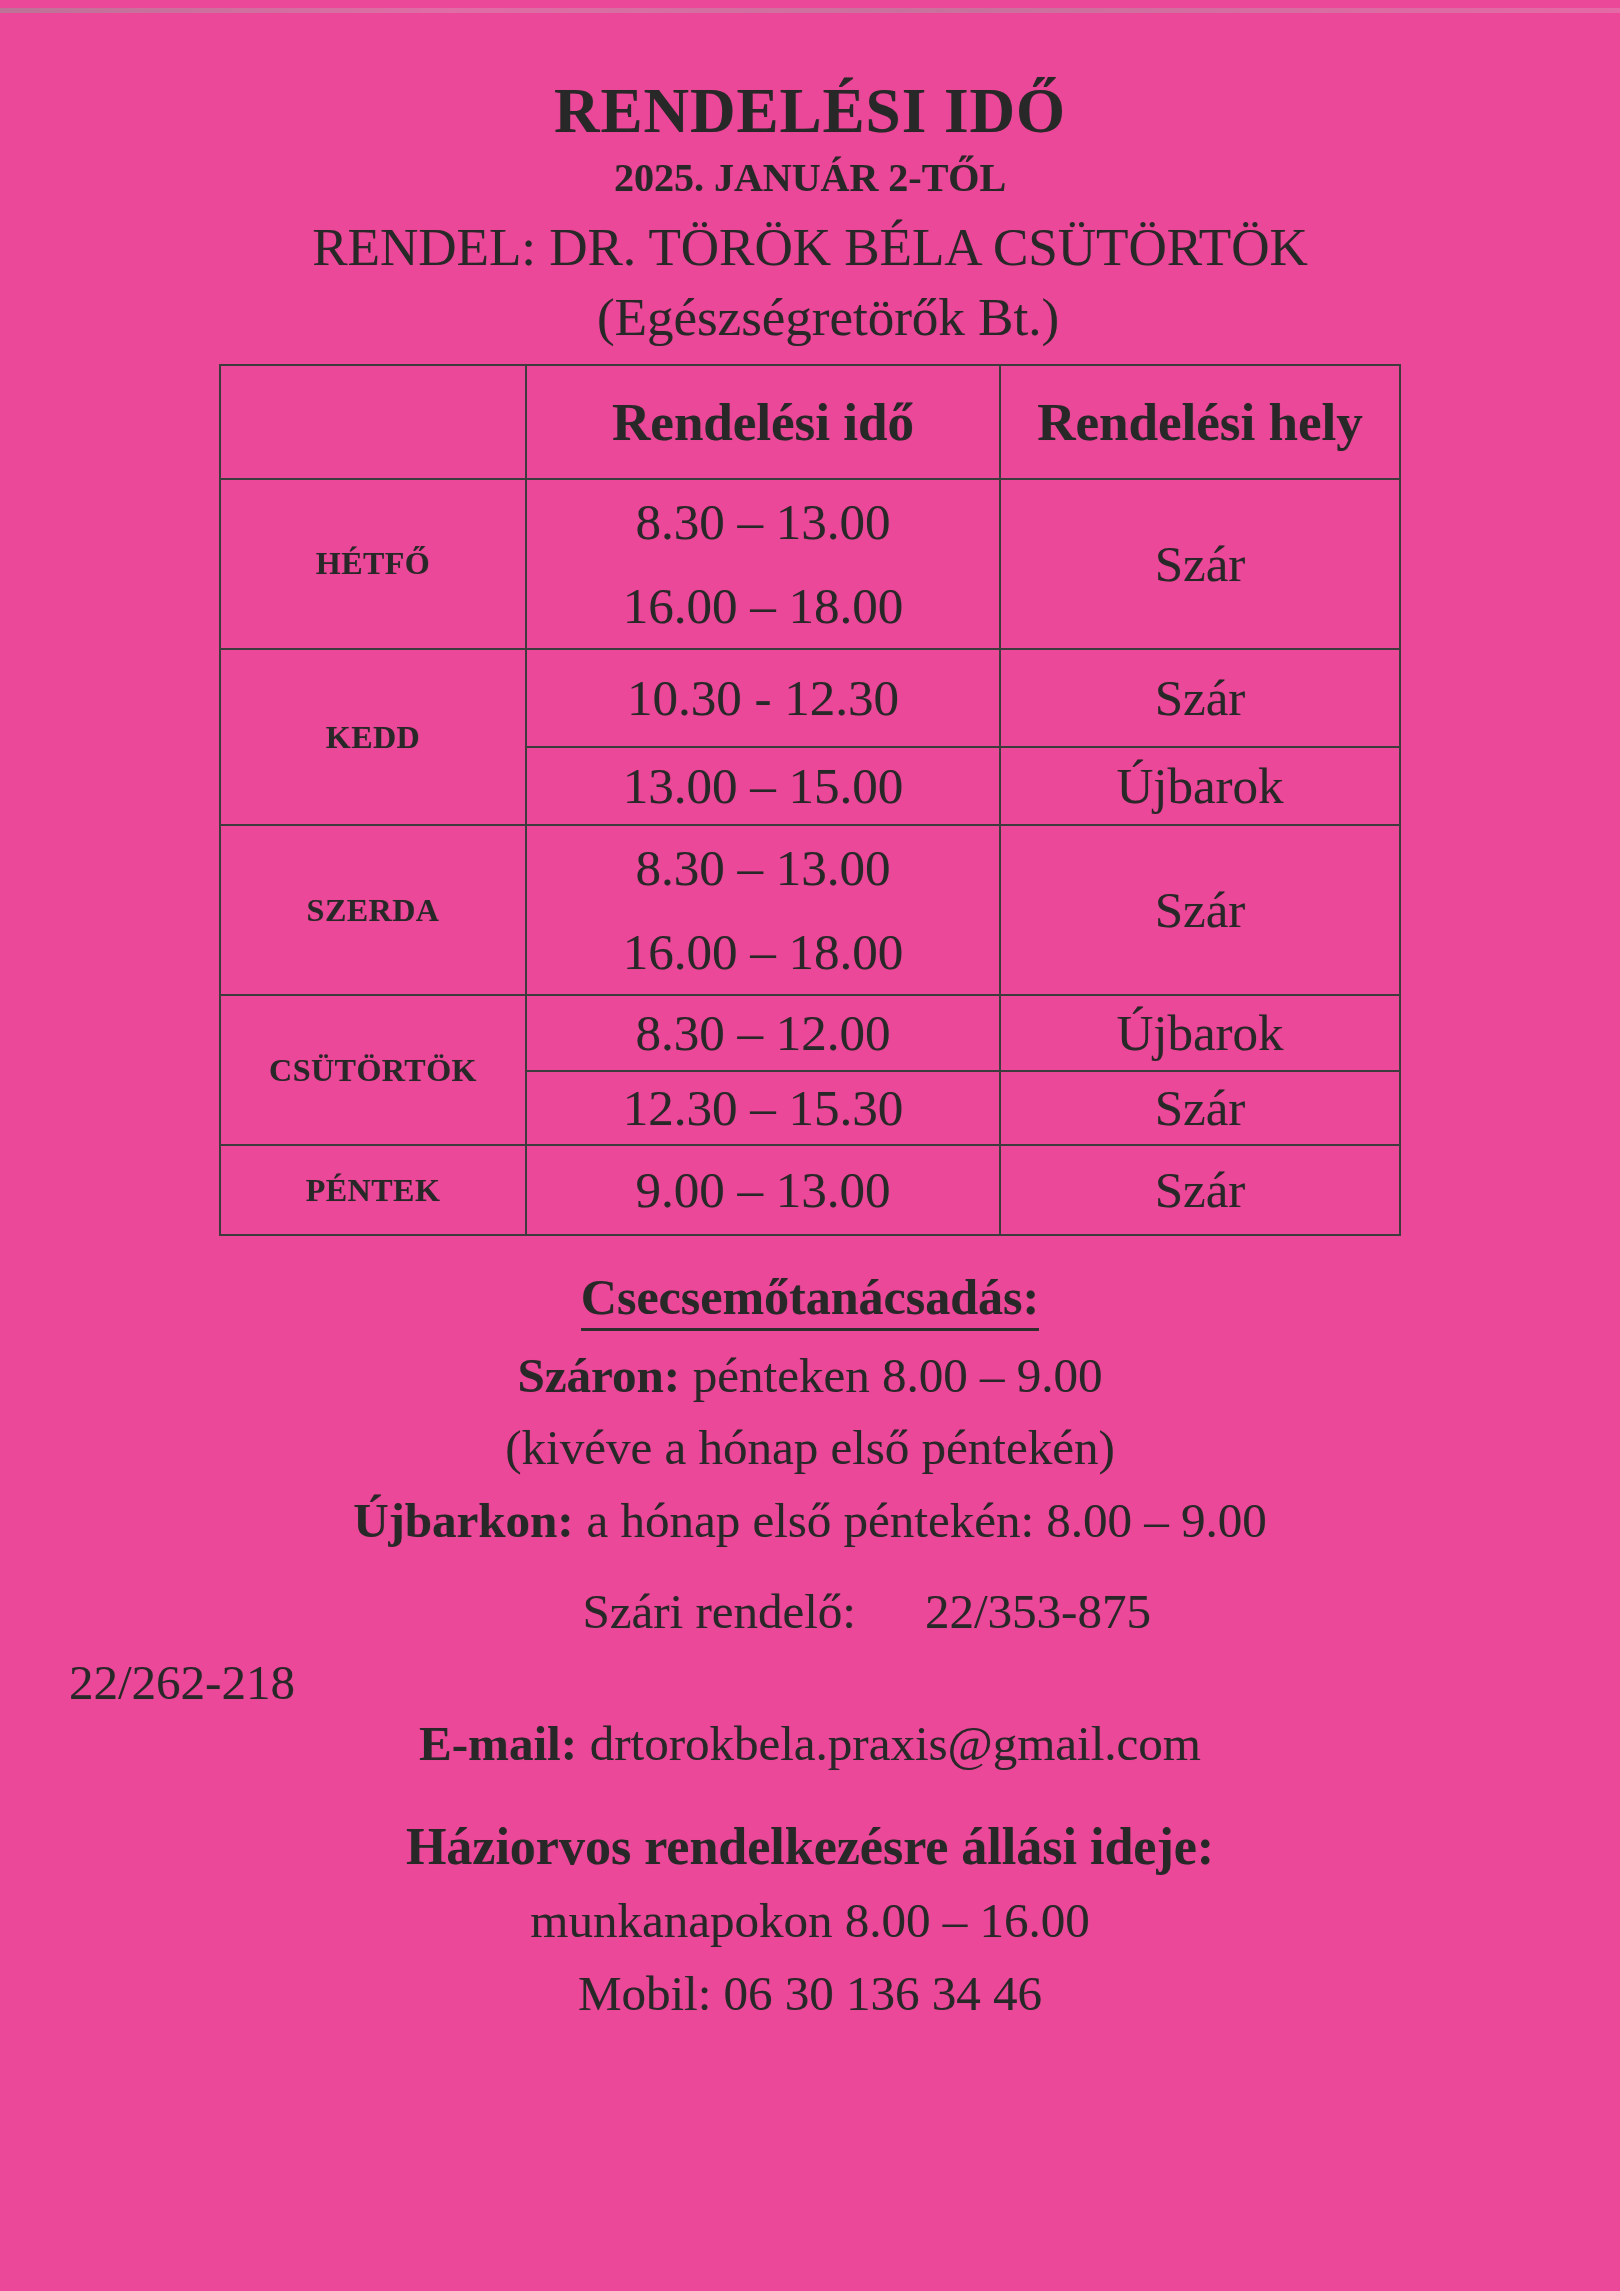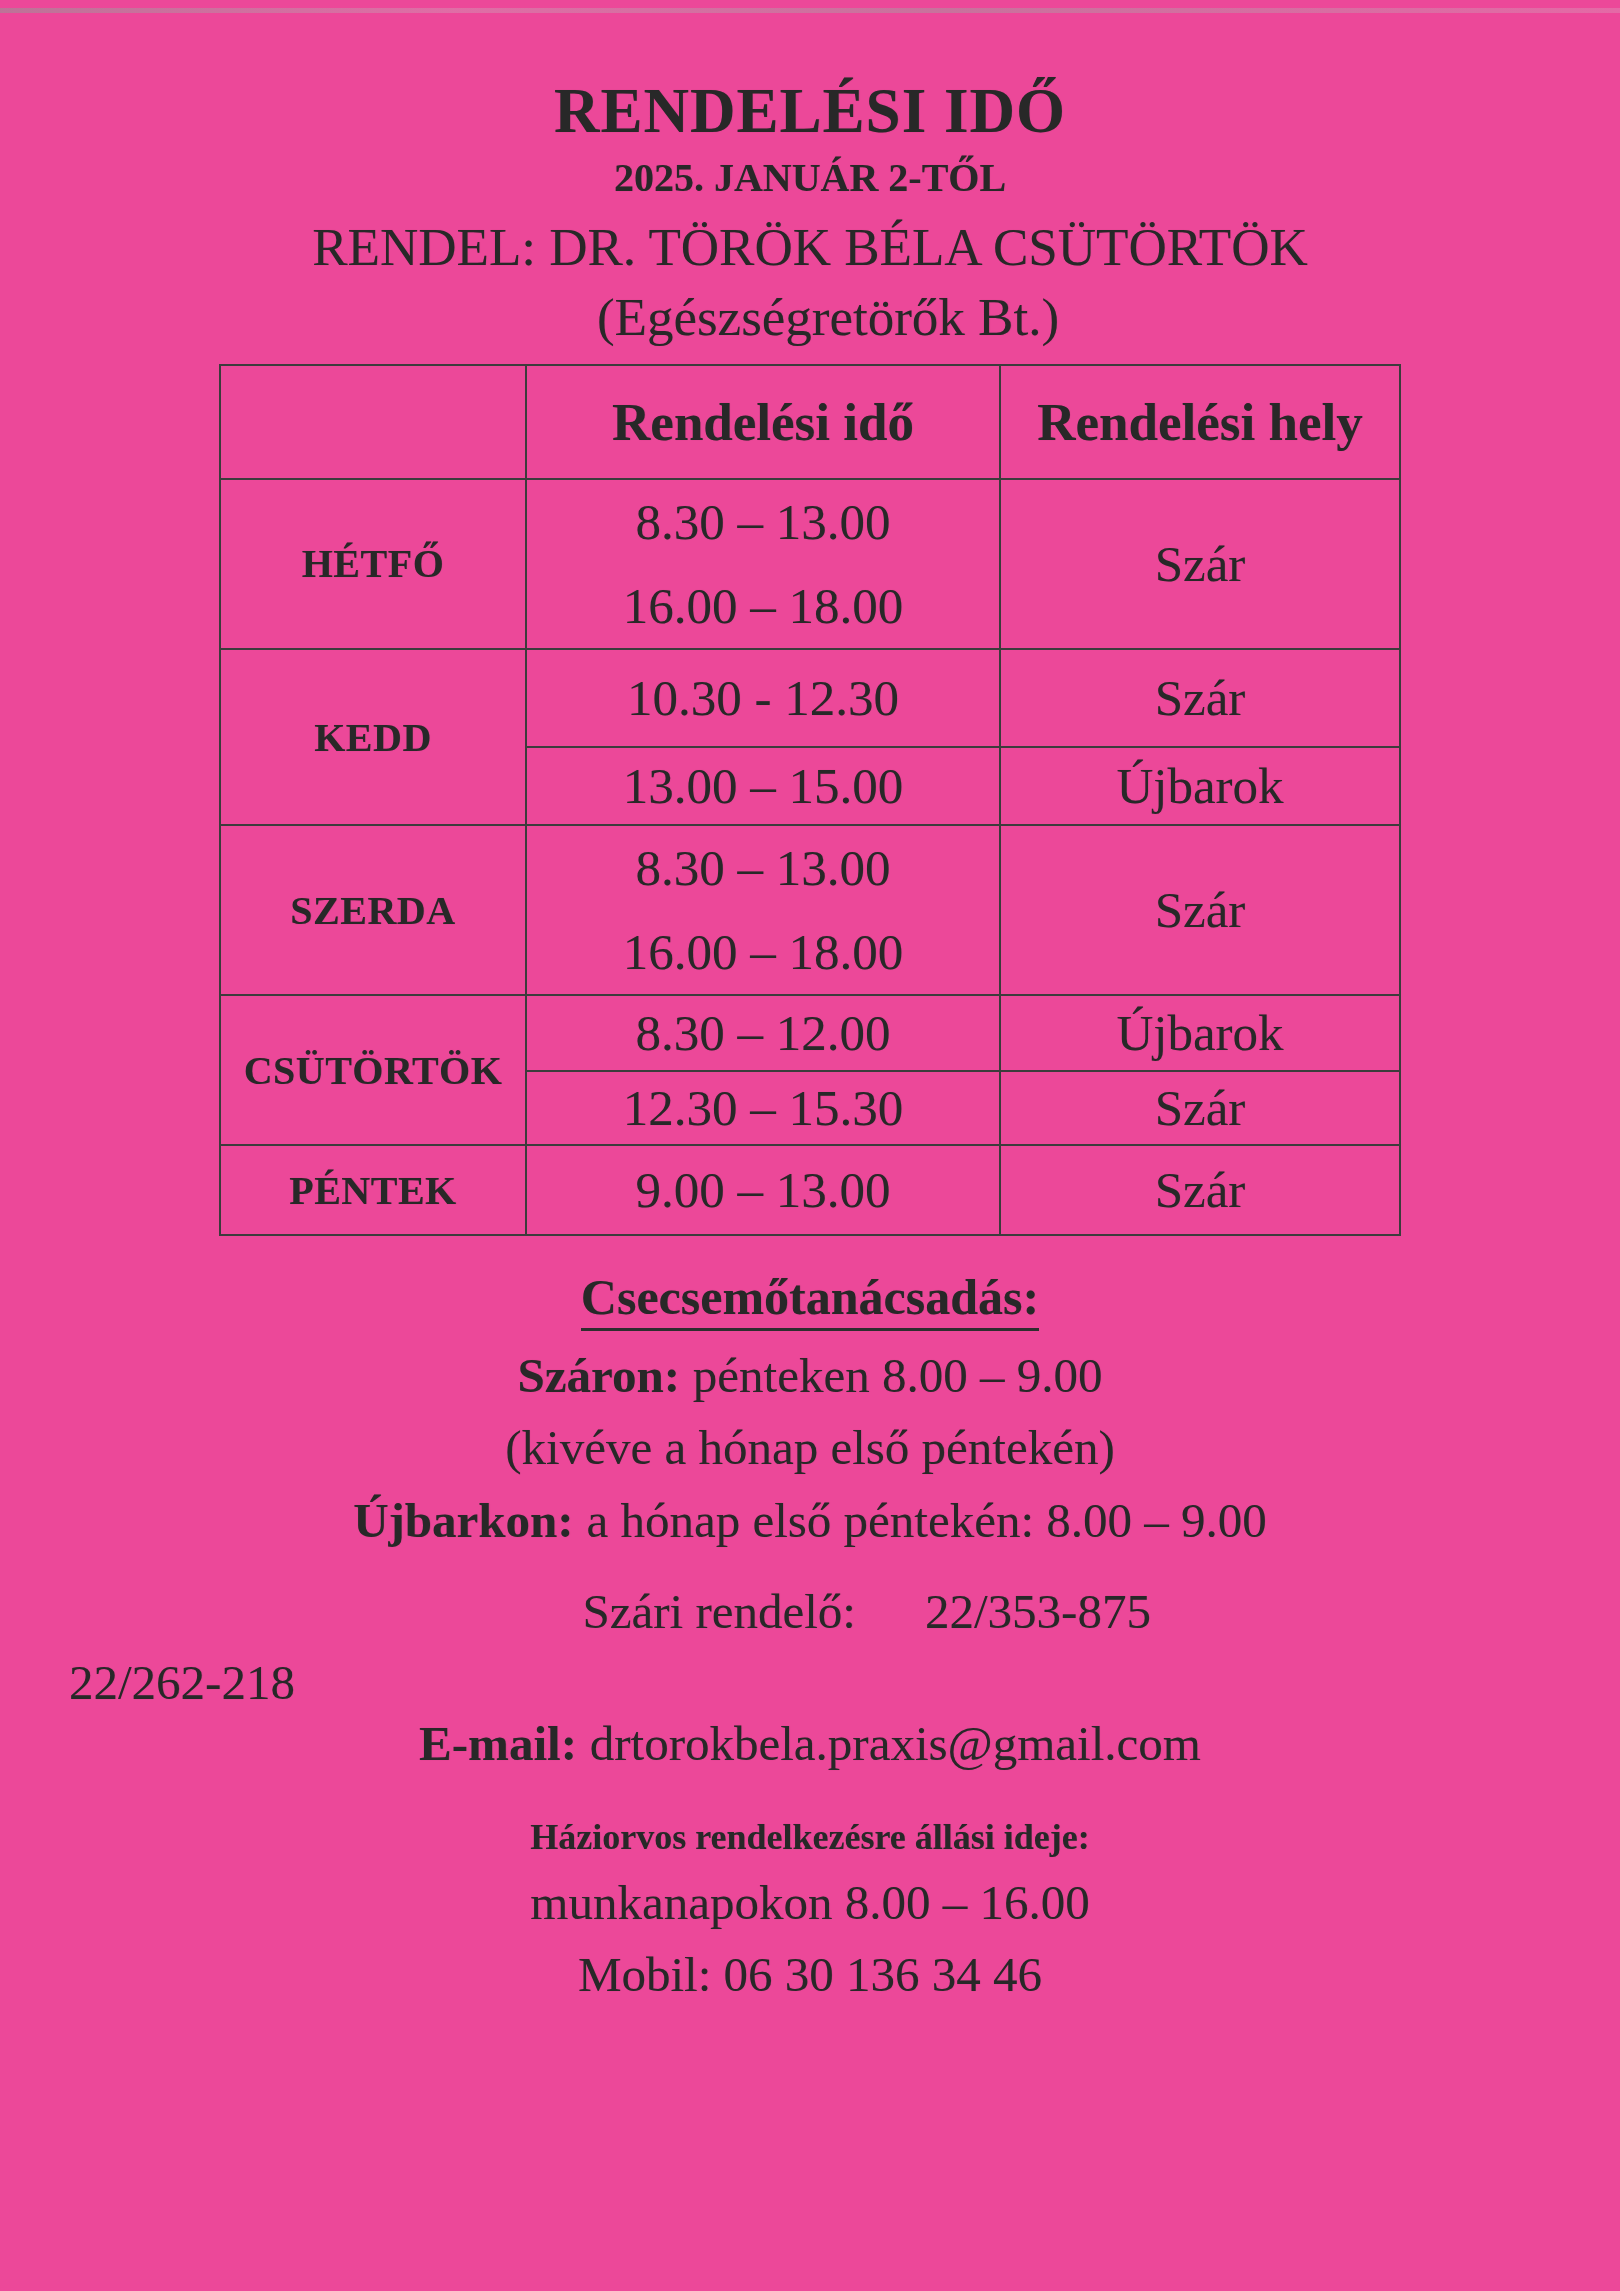--- a/index.html
+++ b/index.html
@@ -44,21 +44,21 @@
   table.schedule th,
   table.schedule td {
     border: 2.9px solid #3c3c3c;
     text-align: center;
     vertical-align: middle;
     padding: 0;
   }
   table.schedule th { font-size: 53px; font-weight: bold; }
   .head-row  { height: 114px; }
 
-  td.day   { font-size: 40px; font-weight: bold; letter-spacing: 0.5px; border-radius: 23px; }
+  td.day   { font-size: 32px; font-weight: bold; letter-spacing: 0.5px; border-radius: 23px; }
   td.time, td.place { font-size: 51px; }
   .time-stack div { line-height: 1.65; }
 
   .r-mon  { height: 165px; }
   .r-tue1 { height: 98px; }
   .r-tue2 { height: 78px;  }
   .r-wed  { height: 163px; }
   .r-thu1 { height: 76px;  }
   .r-thu2 { height: 74px;  }
   .r-fri  { height: 90px;  }
@@ -78,21 +78,21 @@
   .lbl { font-weight: bold; margin-right: 0.26em; }
 
   .contact { margin-top: 35px; font-size: 49px; }
   .contact-row { display: flex; align-items: baseline; line-height: 1.14; }
   .contact-row + .contact-row { margin-top: 15.7px; }
   .contact-label { flex: 0 0 856px; text-align: right; font-weight: normal; }
   .contact-value { margin-left: 69px; text-align: left; }
   .email-line { text-align: center; margin-top: 5px; line-height: 1.14; }
 
   .availability { margin-top: 45px; font-size: 49px; }
-  .availability-heading { font-size: 36px; font-weight: bold; line-height: 1.14; }
+  .availability-heading { font-size: 52px; font-weight: bold; line-height: 1.14; }
   .availability .line { margin-top: 16.7px; line-height: 1.14; }
 </style>
 </head>
 <body>
 
 <div class="page">
 
   <div class="scan-line-top"></div>
 
   <div class="doc-header">

